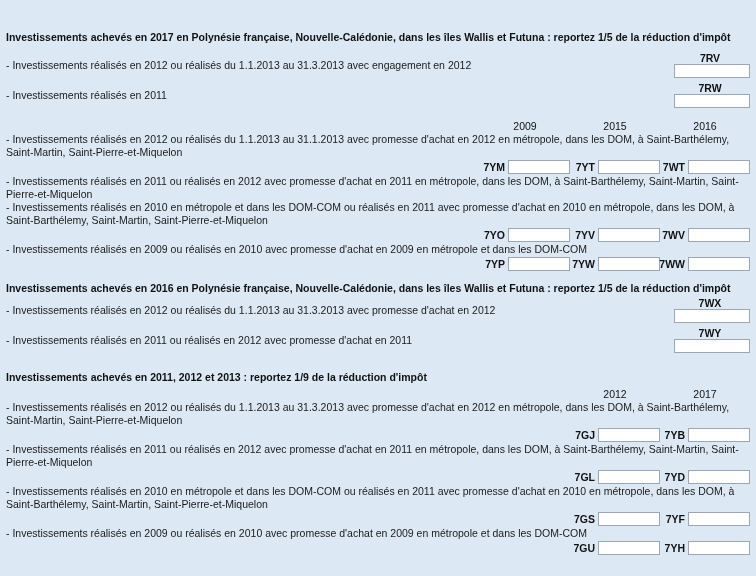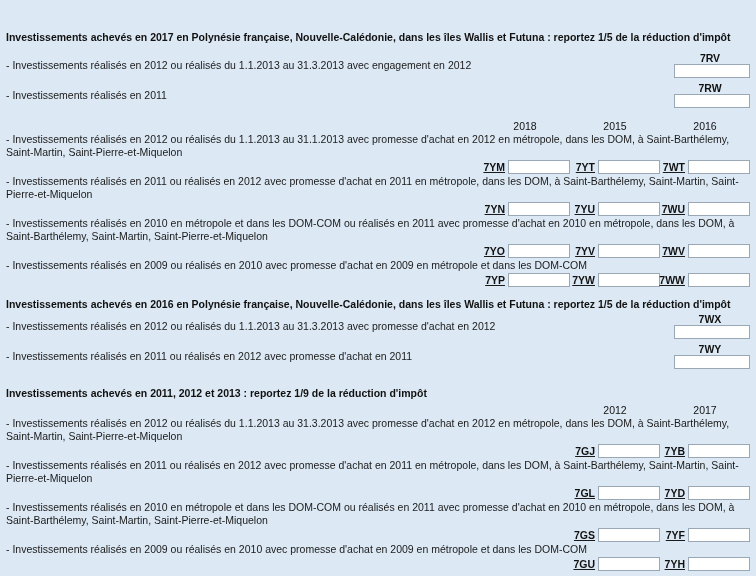--- a/index.html
+++ b/index.html
@@ -98,21 +98,20 @@
     justify-content: flex-end;
     align-items: center;
     margin-top: 1px;
     margin-bottom: 1px;
   }
   .cell {
     display: flex;
     align-items: center;
     justify-content: flex-end;
     width: 90px;
-    text-decoration: underline;
   }
   .cell .code { margin-right: 3px; }
   .cell .box { width: 62px; }
 
   .fullwidth-text { line-height: 13px; }
   .row-sep { height: 4px; }
 </style>
 </head>
 <body>
 
@@ -141,21 +140,21 @@
         <span class="code">7RW</span>
         <input class="box" type="text" value="" style="">
       </div>
     </div>
   </div>
 
   <div class="spacer-10"></div>
 
 
   <div class="yearrow">
-    <div class="year">2018</div>
+    <div class="year">2009</div>
     <div class="year">2015</div>
     <div class="year">2016</div>
   </div>
 
   <div class="fullwidth-text">- Investissements réalisés en 2012 ou réalisés du 1.1.2013 au 31.1.2013 avec promesse d'achat en 2012 en métropole, dans les DOM, à Saint-Barthélemy, Saint-Martin, Saint-Pierre-et-Miquelon</div>
   <div class="triple">
     <div class="cell">
       <span class="code">7YM</span>
       <input class="box" type="text" value="" style="">
     </div>
@@ -163,34 +162,20 @@
       <span class="code">7YT</span>
       <input class="box" type="text" value="" style="">
     </div>
     <div class="cell">
       <span class="code">7WT</span>
       <input class="box" type="text" value="" style="">
     </div>
   </div>
 
   <div class="fullwidth-text">- Investissements réalisés en 2011 ou réalisés en 2012 avec promesse d'achat en 2011 en métropole, dans les DOM, à Saint-Barthélemy, Saint-Martin, Saint-Pierre-et-Miquelon</div>
-  <div class="triple">
-    <div class="cell">
-      <span class="code">7YN</span>
-      <input class="box" type="text" value="" style="">
-    </div>
-    <div class="cell">
-      <span class="code">7YU</span>
-      <input class="box" type="text" value="" style="">
-    </div>
-    <div class="cell">
-      <span class="code">7WU</span>
-      <input class="box" type="text" value="" style="">
-    </div>
-  </div>
 
   <div class="fullwidth-text">- Investissements réalisés en 2010 en métropole et dans les DOM-COM ou réalisés en 2011 avec promesse d'achat en 2010 en métropole, dans les DOM, à Saint-Barthélemy, Saint-Martin, Saint-Pierre-et-Miquelon</div>
   <div class="triple">
     <div class="cell">
       <span class="code">7YO</span>
       <input class="box" type="text" value="" style="">
     </div>
     <div class="cell">
       <span class="code">7YV</span>
       <input class="box" type="text" value="" style="">

